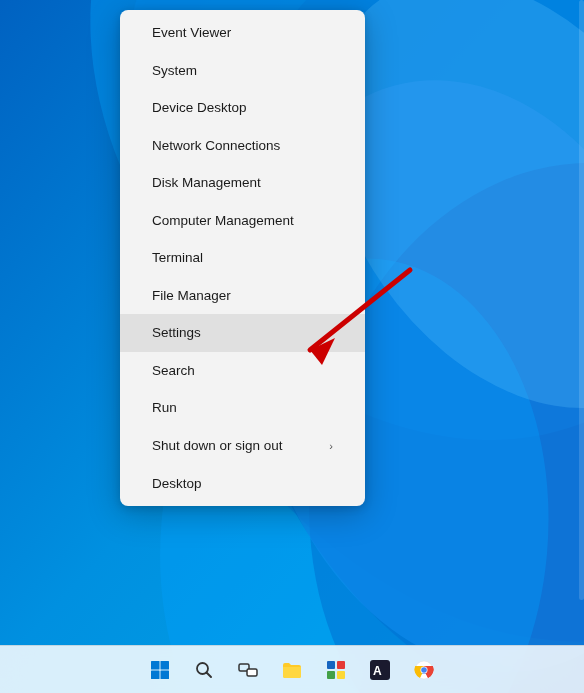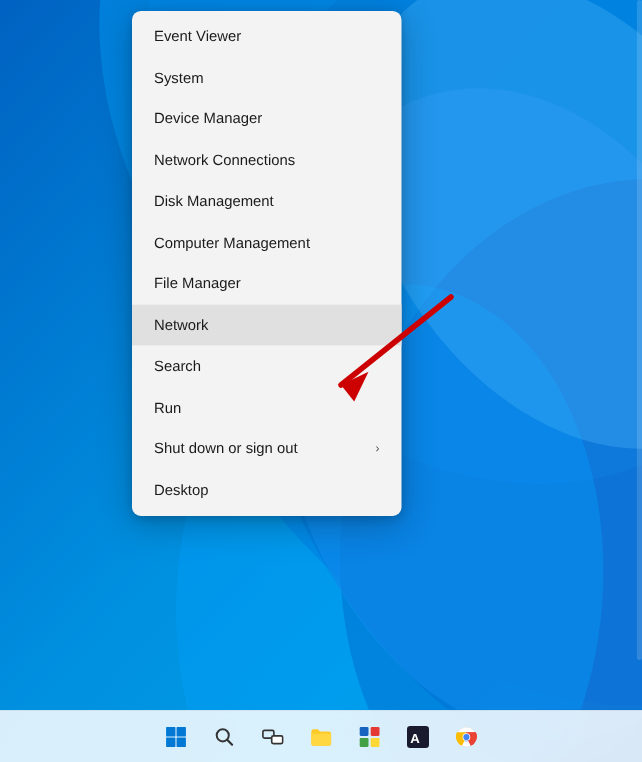--- a/index.html
+++ b/index.html
@@ -67,21 +67,21 @@
       top: 10px;
       width: 245px;
       background: #f3f3f3;
       border-radius: 8px;
       box-shadow: 0 8px 32px rgba(0,0,0,0.25), 0 2px 8px rgba(0,0,0,0.15);
       padding: 4px 0;
       z-index: 100;
     }
 
     .menu-item {
-      padding: 10px 20px;
+      padding: 10px 32px;
       font-size: 13.5px;
       color: #1a1a1a;
       cursor: pointer;
       display: flex;
       align-items: center;
       justify-content: space-between;
       white-space: nowrap;
       line-height: 1.3;
     }
 
@@ -134,36 +134,39 @@
 
   <div id="context-menu">
 
   <div class="menu-item">
         <span>Event Viewer</span>
       </div>
       <div class="menu-item">
         <span>System</span>
       </div>
       <div class="menu-item">
-        <span>Device Manager</span>
+        <span>Device Desktop</span>
       </div>
       <div class="menu-item">
         <span>Network Connections</span>
       </div>
       <div class="menu-item">
         <span>Disk Management</span>
       </div>
       <div class="menu-item">
         <span>Computer Management</span>
       </div>
       <div class="menu-item">
+        <span>Terminal</span>
+      </div>
+      <div class="menu-item">
         <span>File Manager</span>
       </div>
       <div class="menu-item highlighted">
-        <span>Network</span>
+        <span>Settings</span>
       </div>
       <div class="menu-item">
         <span>Search</span>
       </div>
       <div class="menu-item">
         <span>Run</span>
       </div>
       <div class="menu-item">
         <span>Shut down or sign out</span>
         <span class="arrow">›</span>

